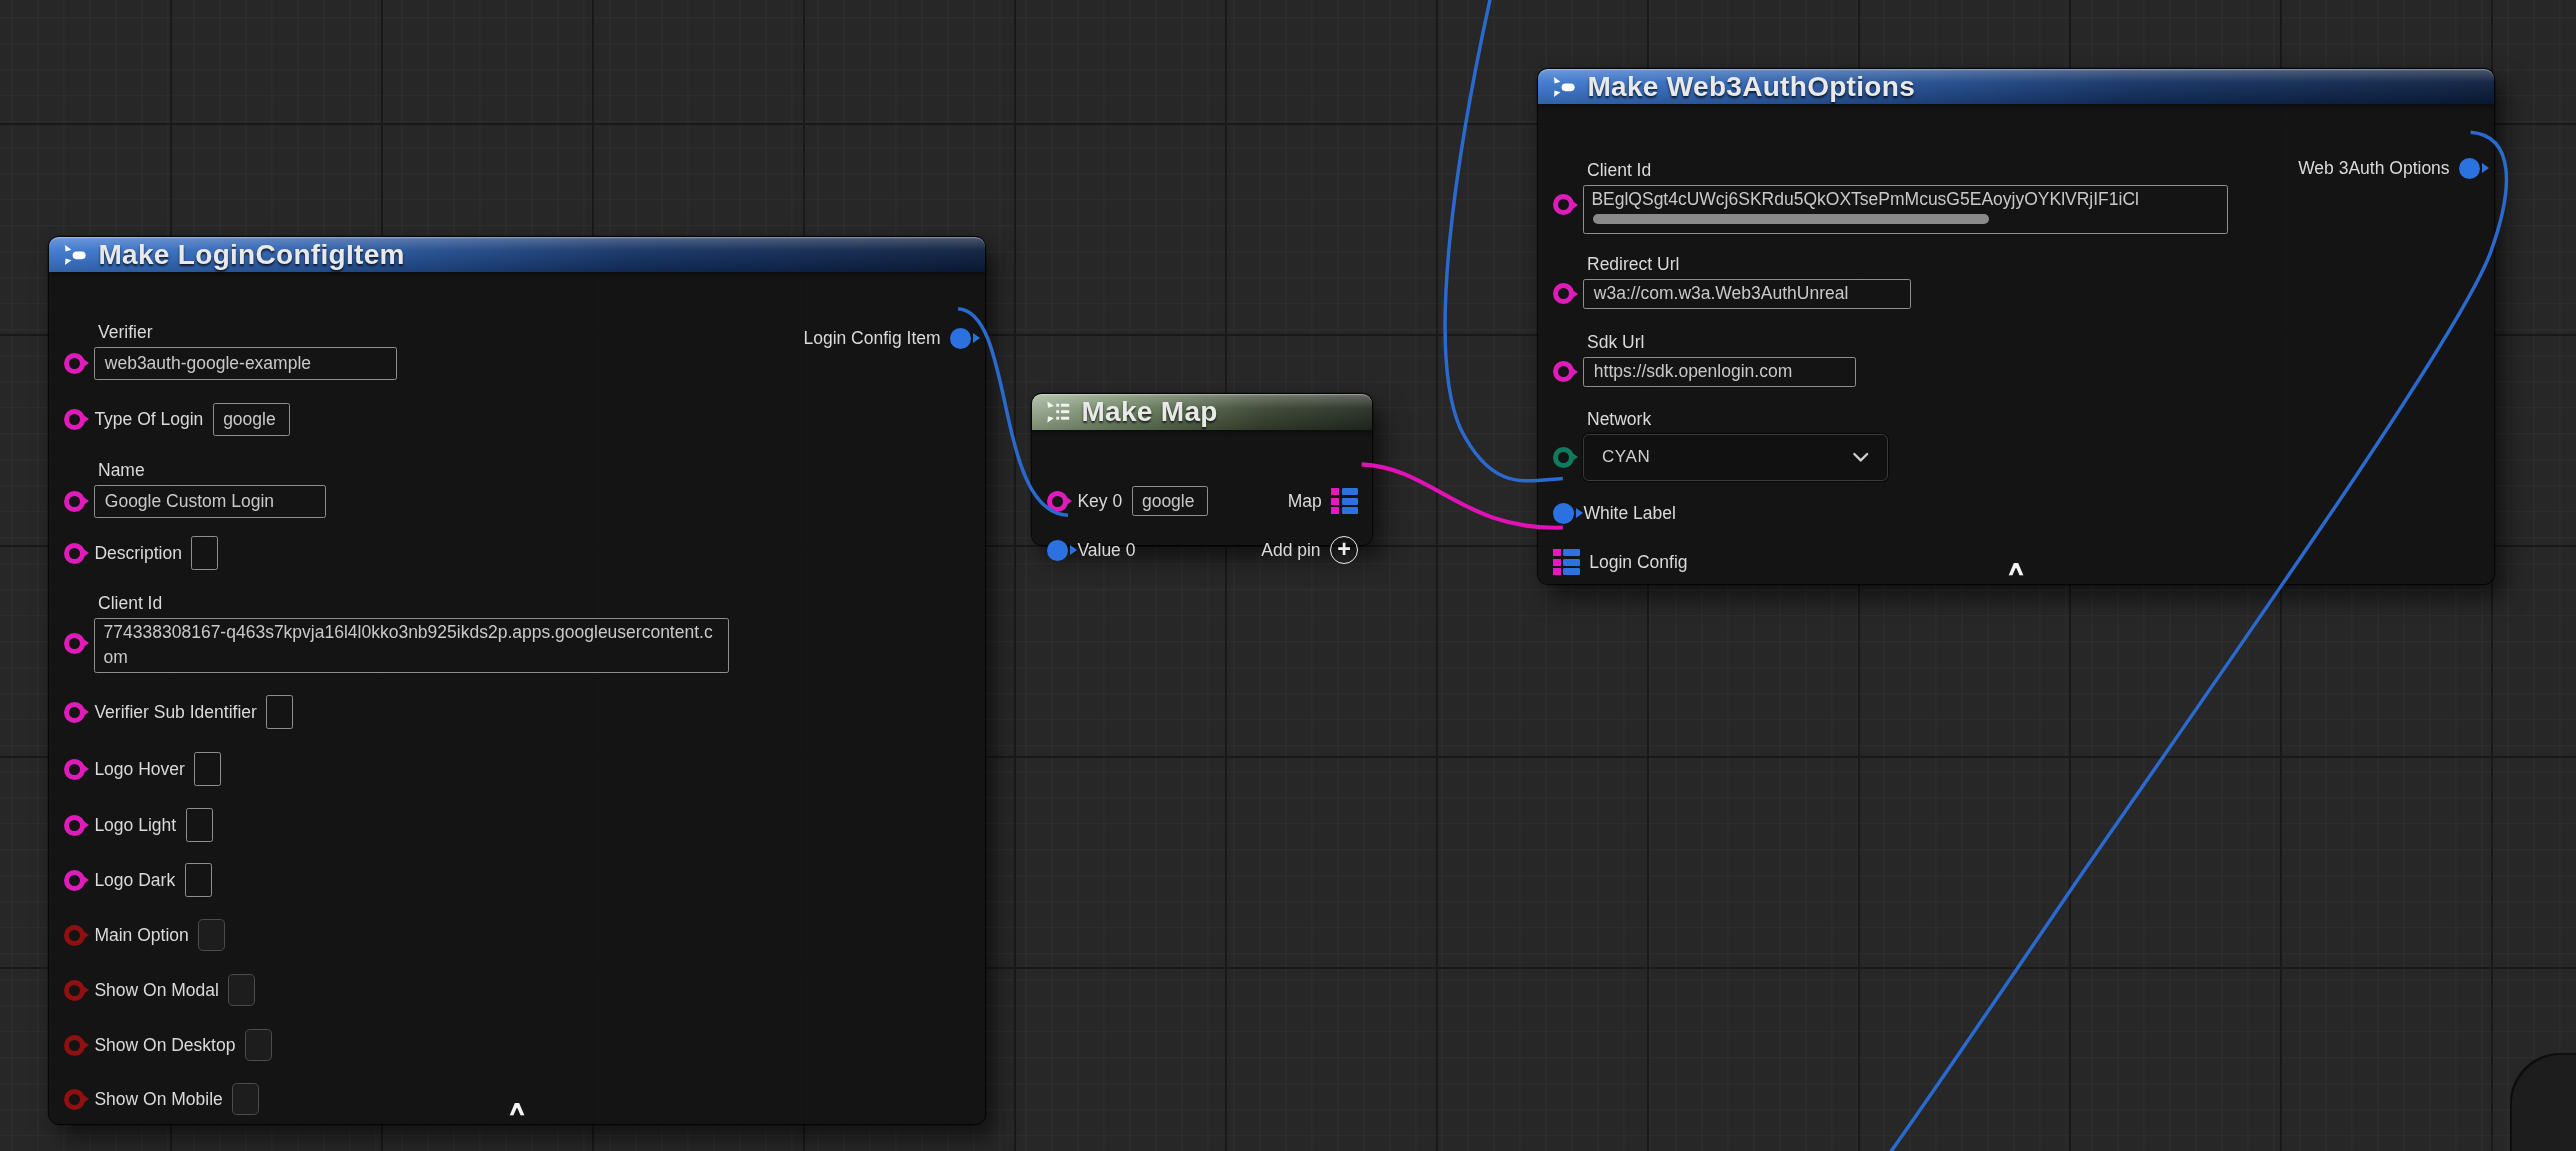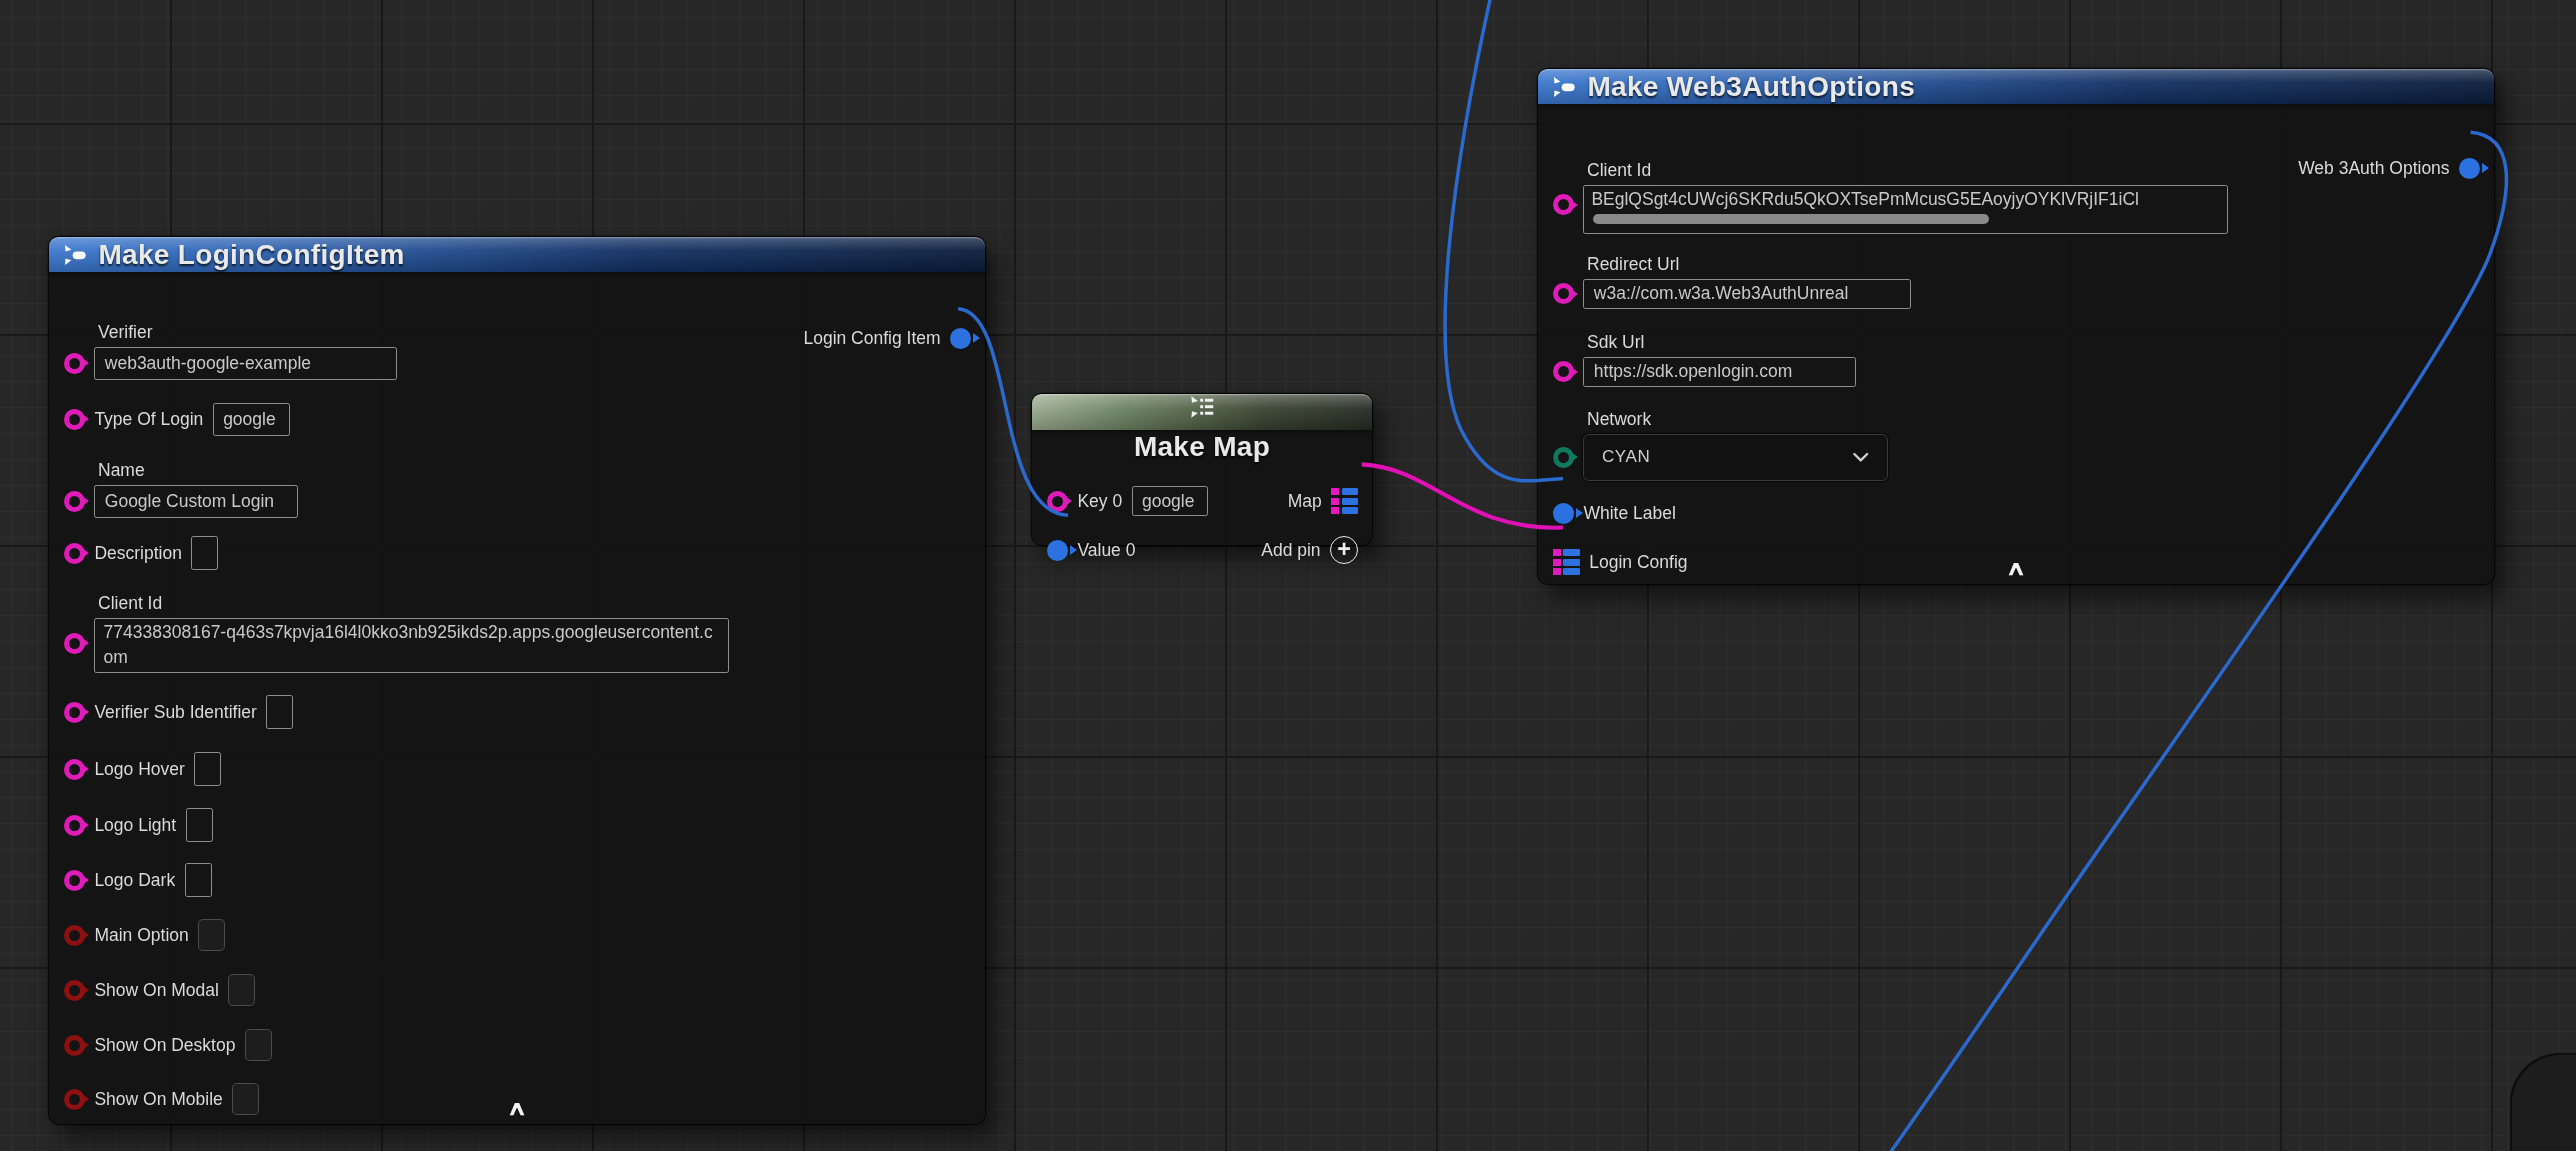--- a/index.html
+++ b/index.html
@@ -35,21 +35,20 @@
   }
   .nheader.blue {
     background:
       linear-gradient(180deg, rgba(255,255,255,0.26) 0%, rgba(255,255,255,0.05) 38%, rgba(0,0,0,0.18) 100%),
       linear-gradient(90deg, #3c78cf 0%, #2a5ca8 28%, #133164 62%, #0b1d3c 100%);
   }
   .nheader.green {
     background:
       linear-gradient(180deg, rgba(255,255,255,0.30) 0%, rgba(255,255,255,0.06) 40%, rgba(0,0,0,0.18) 100%),
       linear-gradient(90deg, #98aa8e 0%, #69805f 28%, #38422f 68%, #242b21 100%);
-    flex-direction: column;
   }
   .ntitle {
     color:#e9e9e9; font-size:28px; font-weight:bold; letter-spacing:0.3px;
     text-shadow:0 1.8px 2.3px rgba(0,0,0,0.75); white-space:nowrap;
   }
   .nbody { position:relative; height:calc(100% - 35px); }
 
   
   .row { position:absolute; left:15px; display:flex; align-items:center; gap:9.4px; height:34px; }
   .row.right { left:auto; right:14px; }
@@ -158,21 +157,21 @@
     <div class="row" style="top:130px">
       <span class="pin hollow string"></span>
       <span class="plabel">Type Of Login</span>
       <span class="tfield" style="width:77px">google</span>
     </div>
 
     <div class="group" style="top:188px">
       <div class="glabel">Name</div>
       <div class="frow">
         <span class="pin hollow string"></span>
-        <span class="tfield" style="width:204px">Google Custom Login</span>
+        <span class="tfield" style="width:232px">Google Custom Login</span>
       </div>
     </div>
 
     <div class="row" style="top:264px">
       <span class="pin hollow string"></span>
       <span class="plabel">Description</span>
       <span class="ebox"></span>
     </div>
 
     <div class="group" style="top:321px">

